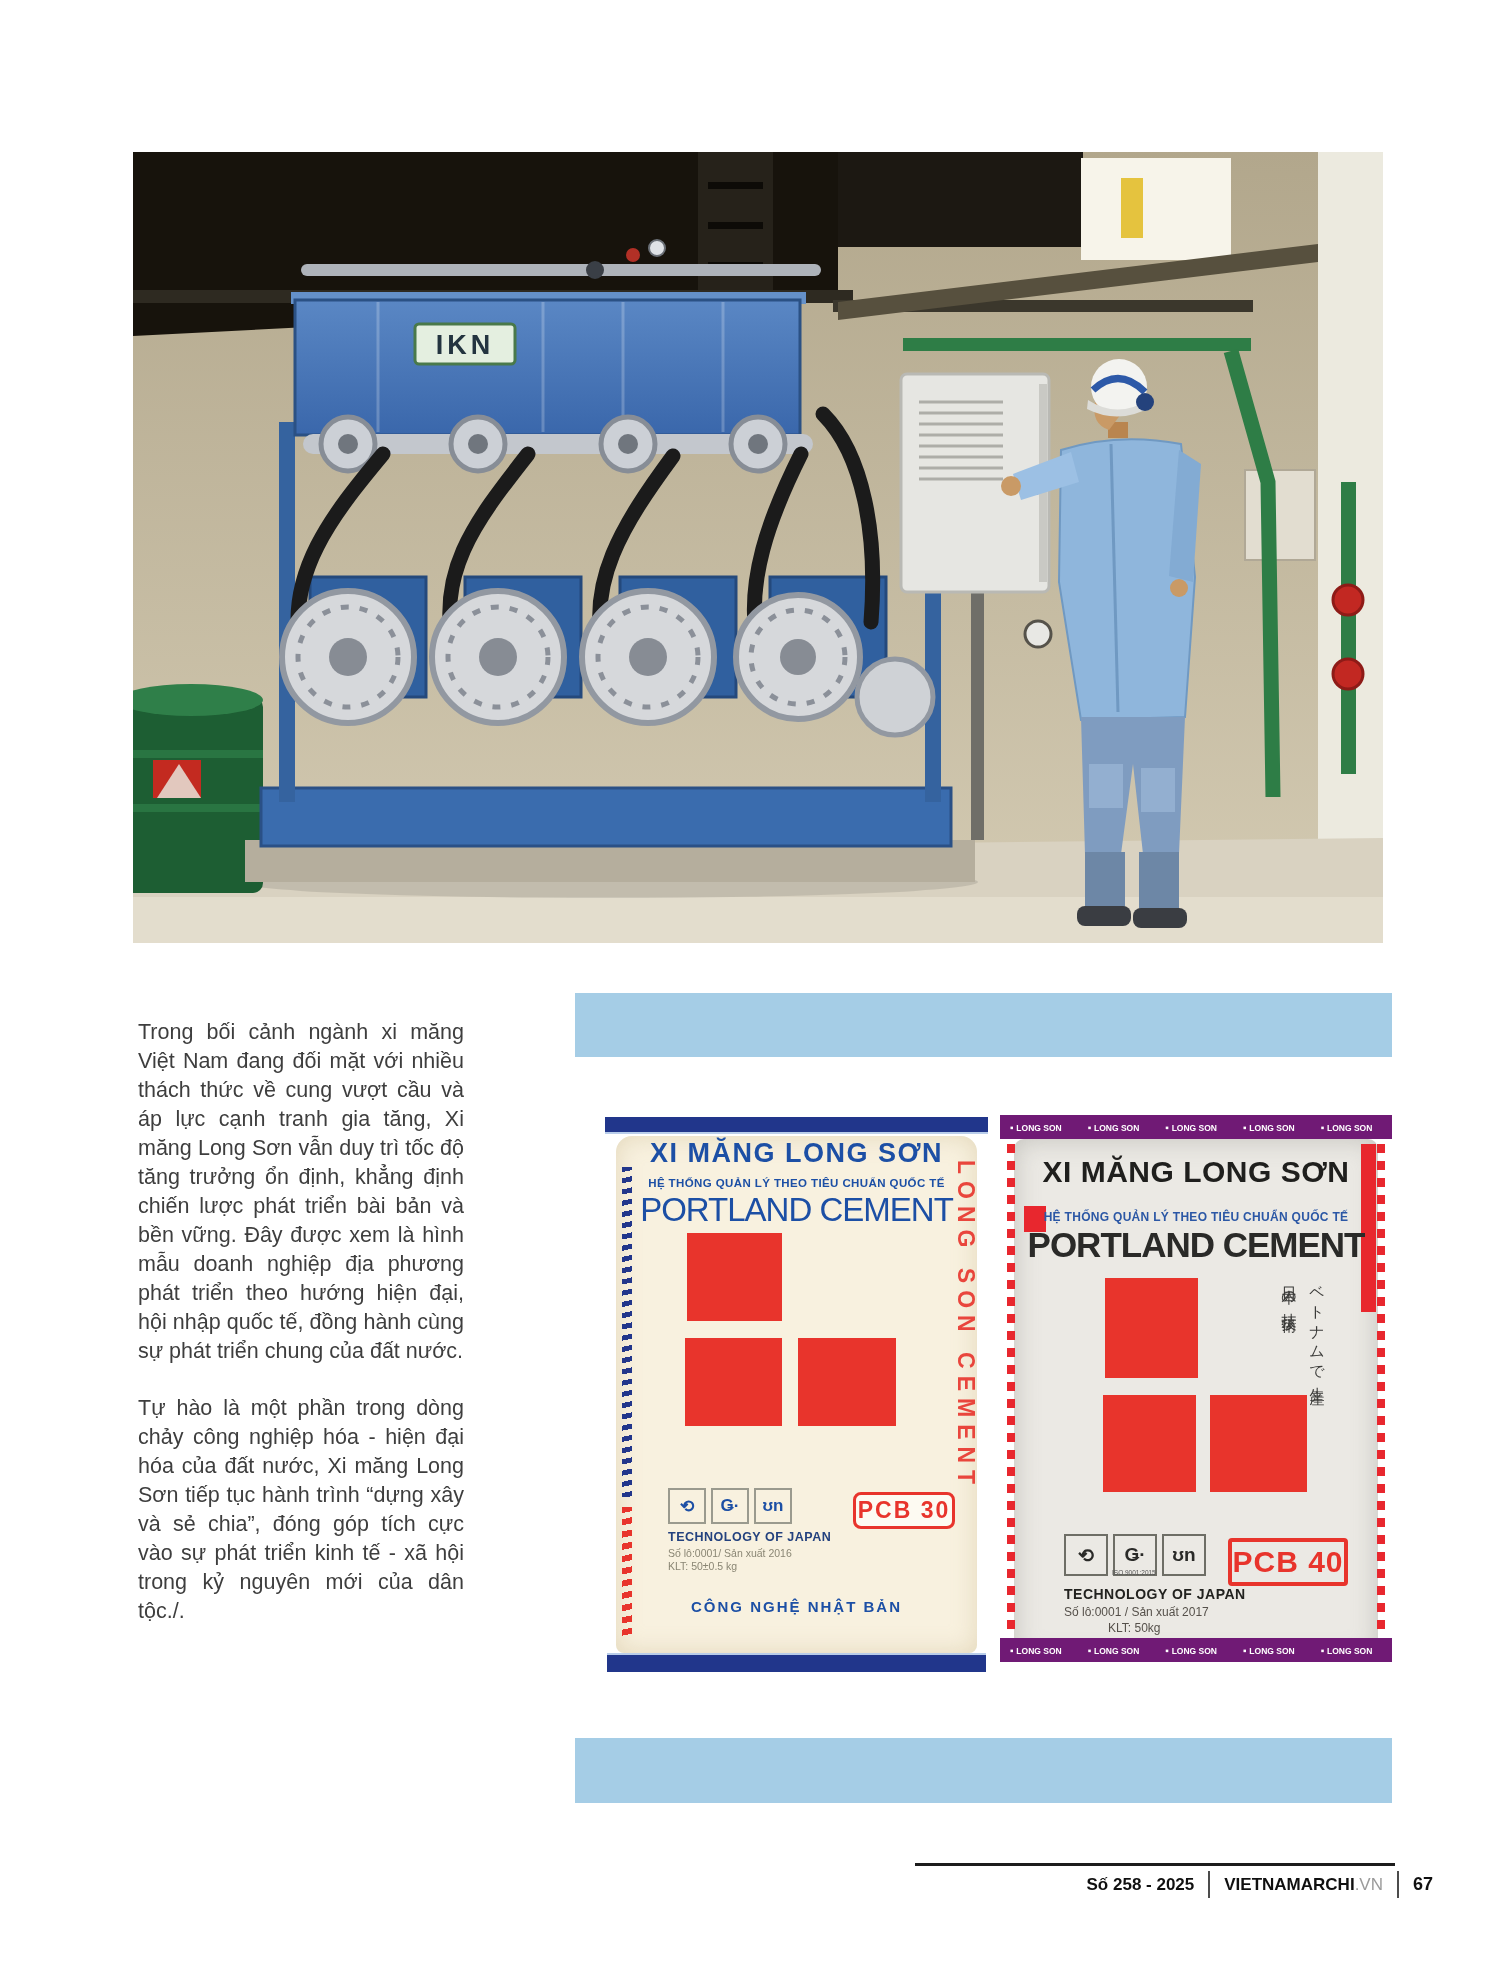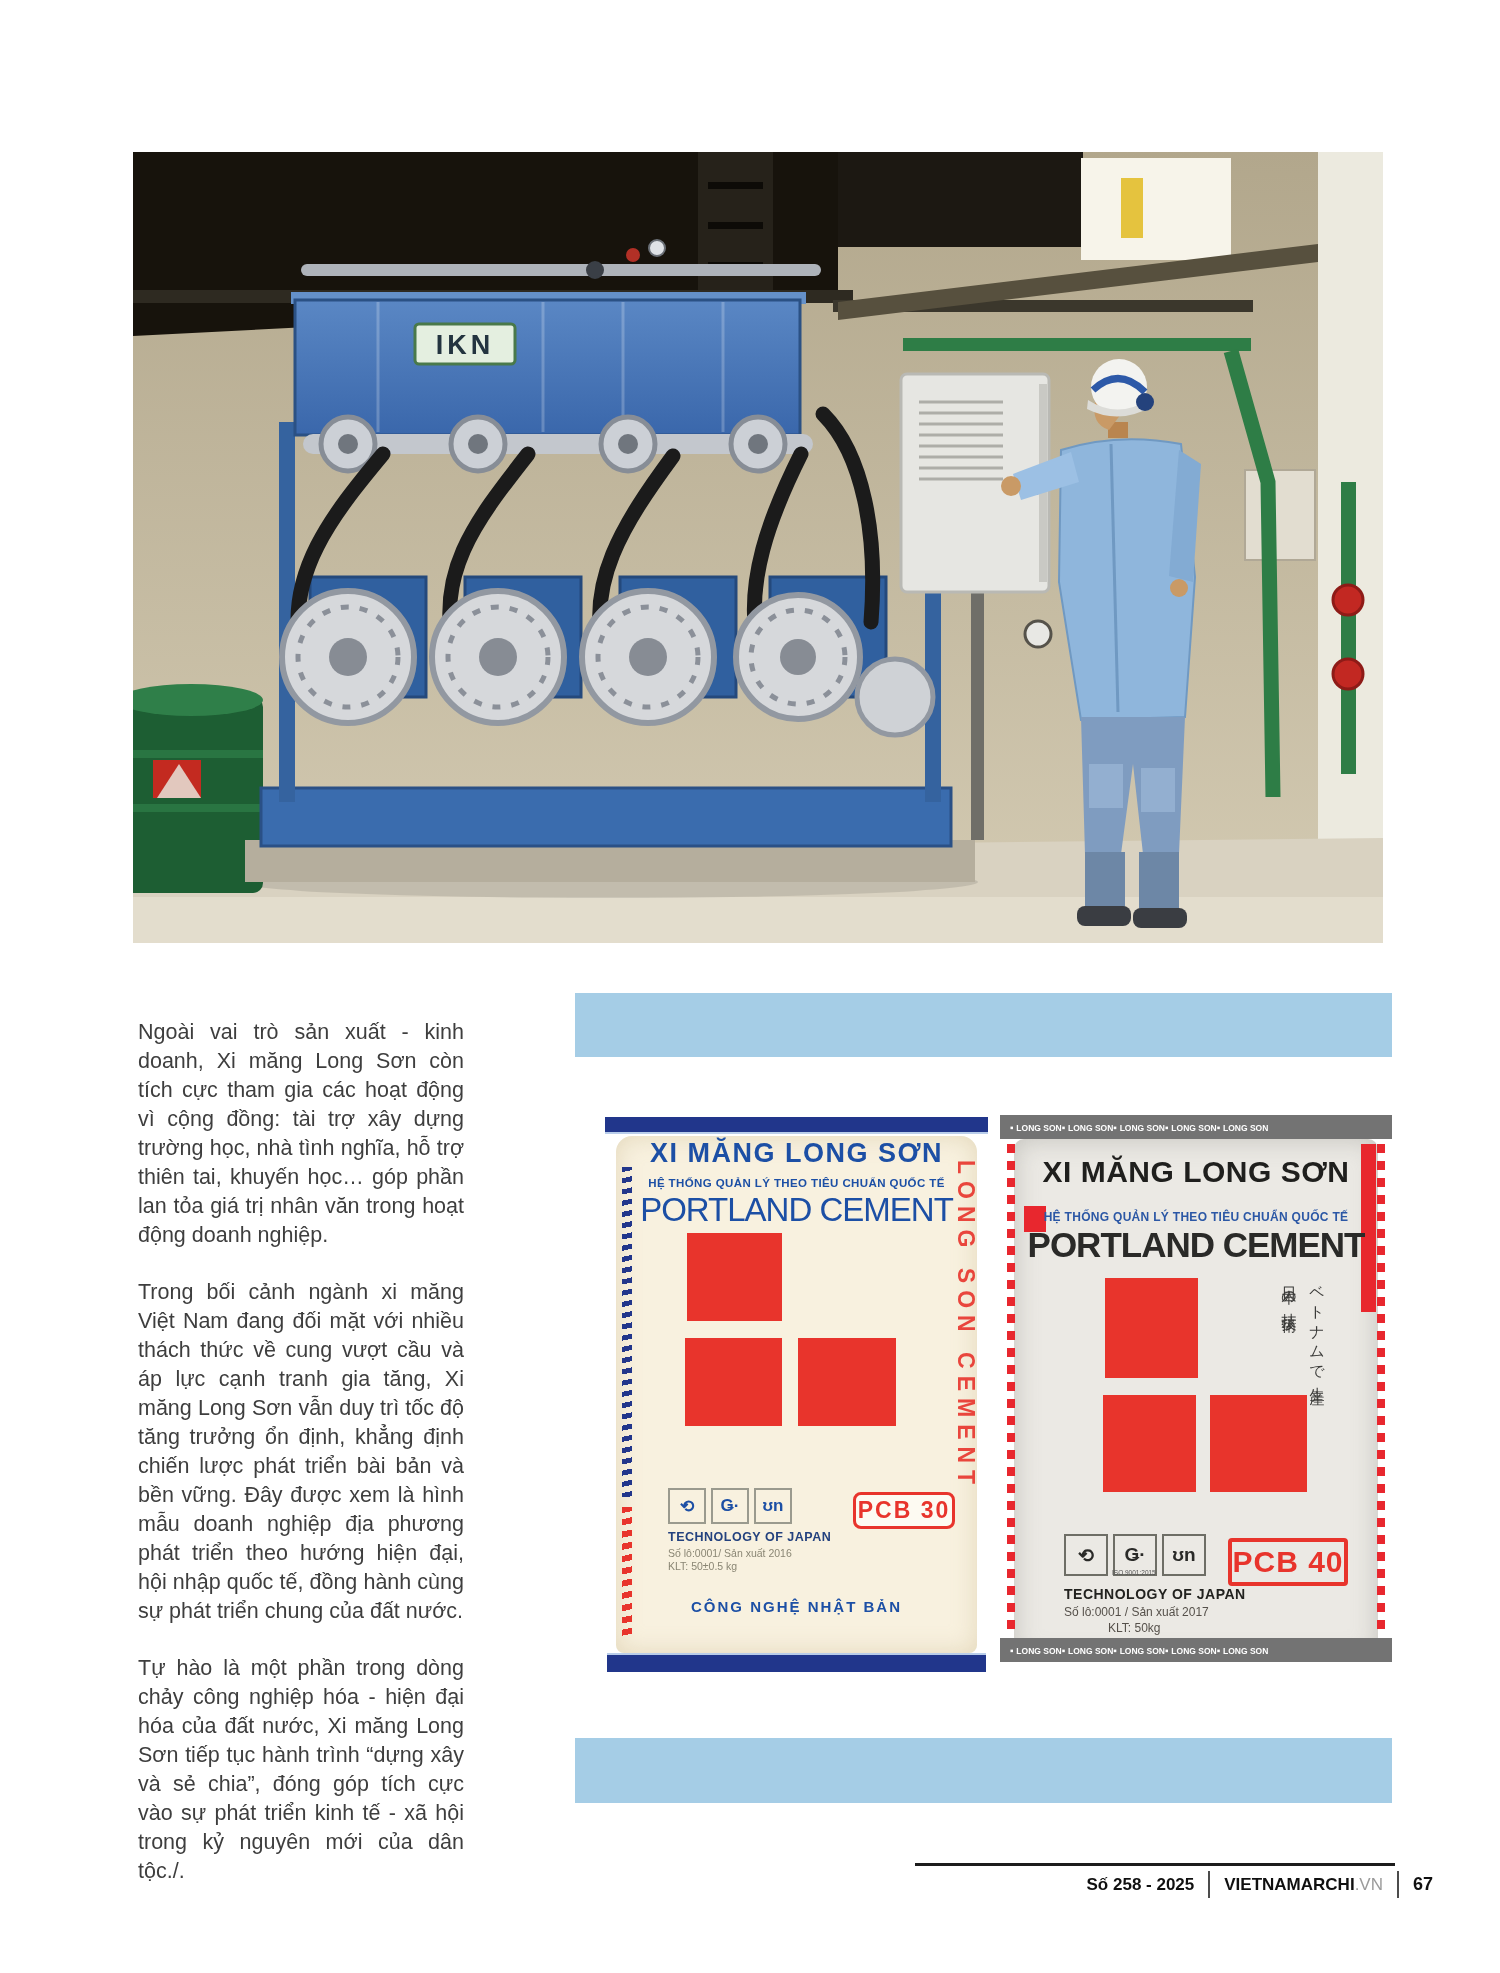--- a/index.html
+++ b/index.html
@@ -54,22 +54,22 @@
   .b30-footer{left:0;top:486px;width:100%;text-align:center;color:#1c4fa5;font-weight:700;
               font-size:15px;letter-spacing:2px;}
   .b30-edge-top{left:17px;top:55px;width:10px;height:330px;
       background:repeating-linear-gradient(168deg,#21368b 0 5px,rgba(0,0,0,0) 5px 11px);}
   .b30-edge-bot{left:17px;top:395px;width:10px;height:130px;
       background:repeating-linear-gradient(168deg,#e8342c 0 6px,rgba(0,0,0,0) 6px 12px);}
   .b30-side{right:9px;top:48px;height:465px;writing-mode:vertical-rl;color:#e8342c;
             font-weight:700;font-size:23px;letter-spacing:7px;opacity:.9;}
 
   
-  .strip{left:0;width:100%;height:24px;background:#737373;display:flex;align-items:center;
-         padding:0 10px;overflow:hidden;}
+  .strip{left:0;width:100%;height:24px;background:#701a75;display:flex;align-items:center;
+         gap:26px;padding:0 10px;overflow:hidden;}
   .b40-topstrip{top:5px;}
   .b40-botstrip{top:528px;}
   .strip span{position:static;color:#fff;font-size:8.5px;font-weight:700;white-space:nowrap;}
   .strip span::before{content:"▪ ";font-size:10px;}
   .b40-body{left:14px;top:29px;right:14px;bottom:12px;background:#ebe9e4;
             border-radius:10px;box-shadow:inset 0 0 26px rgba(120,120,115,.35);}
   .b40-edge{top:34px;width:8px;height:486px;
       background:repeating-linear-gradient(#e8272e 0 9px,rgba(0,0,0,0) 9px 17px);}
   .b40-edge.l{left:7px;} .b40-edge.r{right:7px;}
   .b40-redband{right:16px;top:34px;width:15px;height:168px;background:#e8272e;}
@@ -268,21 +268,20 @@
         <path d="M1098 199 L1135 330 L1140 645" stroke="#2e7d46" stroke-width="15" fill="none"></path>
         <rect x="1208" y="330" width="15" height="292" fill="#2e7d46"></rect>
         <circle cx="1215" cy="448" r="15" fill="#c22822" stroke="#8e1b17" stroke-width="3"></circle>
         <circle cx="1215" cy="522" r="15" fill="#c22822" stroke="#8e1b17" stroke-width="3"></circle>
         <circle cx="905" cy="482" r="13" fill="#e8e8e4" stroke="#55524a" stroke-width="3"></circle>
       </g>
     </svg>
   </figure>
 
   <div class="article">
-    <p>Ngoài vai trò sản xuất - kinh doanh, Xi măng Long Sơn còn tích cực tham gia các hoạt động vì cộng đồng: tài trợ xây dựng trường học, nhà tình nghĩa, hỗ trợ thiên tai, khuyến học… góp phần lan tỏa giá trị nhân văn trong hoạt động doanh nghiệp.</p>
     <p>Trong bối cảnh ngành xi măng Việt Nam đang đối mặt với nhiều thách thức về cung vượt cầu và áp lực cạnh tranh gia tăng, Xi măng Long Sơn vẫn duy trì tốc độ tăng trưởng ổn định, khẳng định chiến lược phát triển bài bản và bền vững. Đây được xem là hình mẫu doanh nghiệp địa phương phát triển theo hướng hiện đại, hội nhập quốc tế, đồng hành cùng sự phát triển chung của đất nước.</p>
     <p>Tự hào là một phần trong dòng chảy công nghiệp hóa - hiện đại hóa của đất nước, Xi măng Long Sơn tiếp tục hành trình “dựng xây và sẻ chia”, đóng góp tích cực vào sự phát triển kinh tế - xã hội trong kỷ nguyên mới của dân tộc./.</p>
   </div>
 
   <div class="bar top"></div>
   <div class="bar bottom"></div>
 
   <div class="bag bag30">
     <div class="b30-topbar"></div>
     <div class="b30-body"></div>

